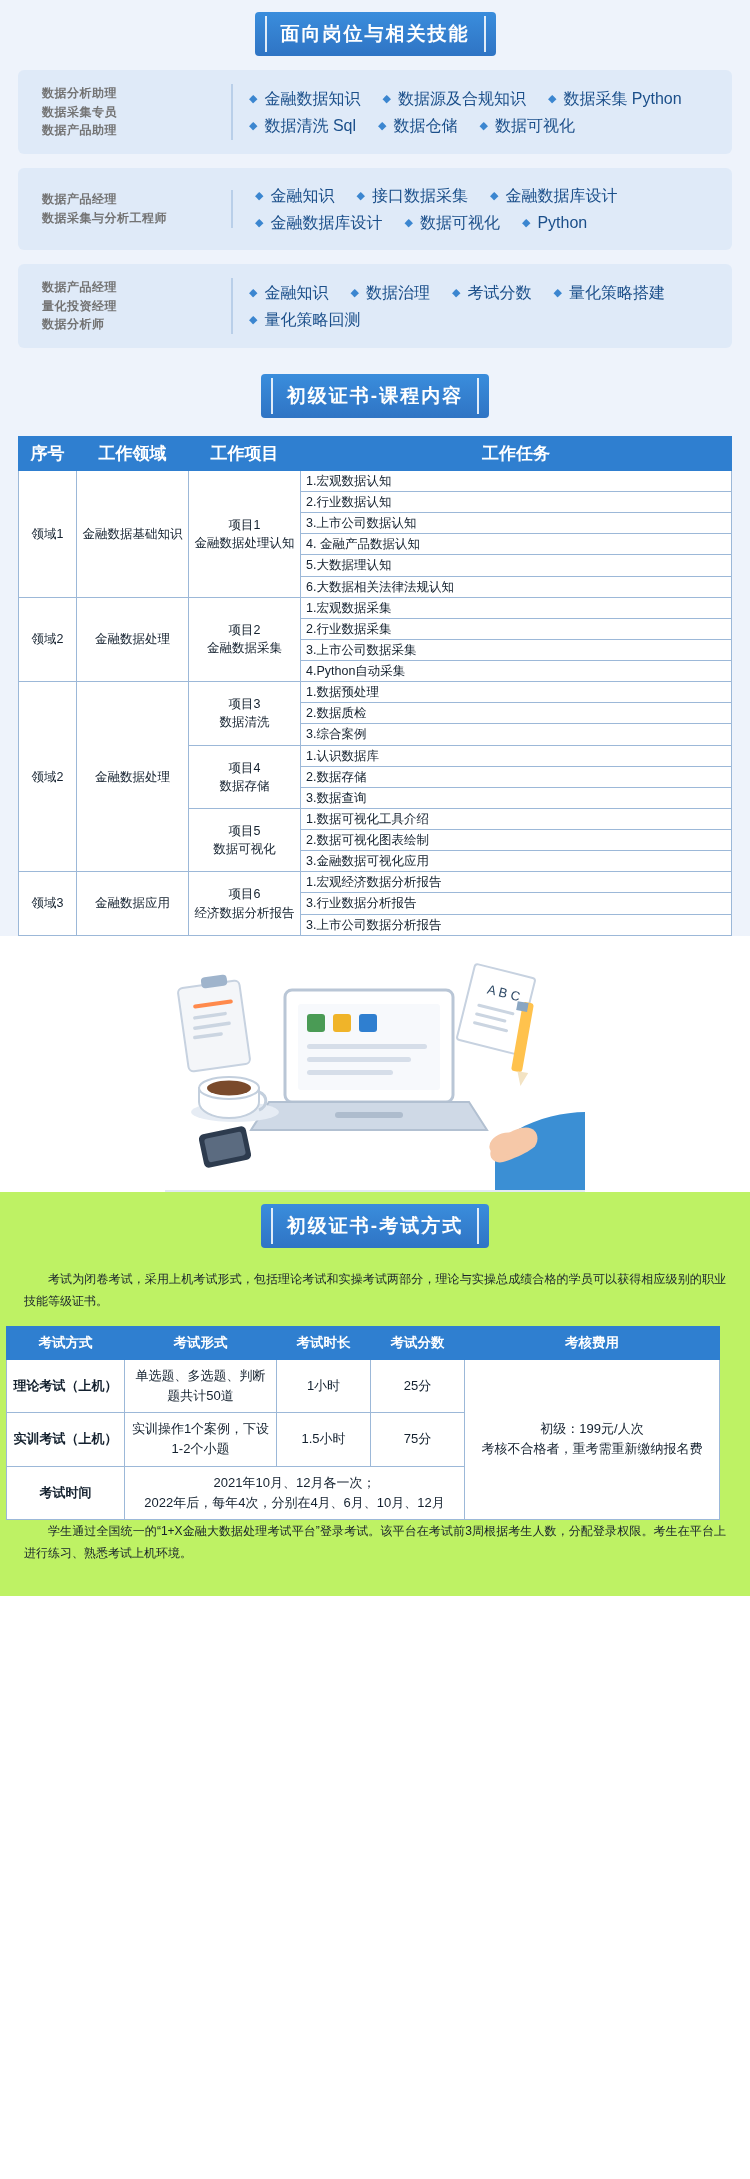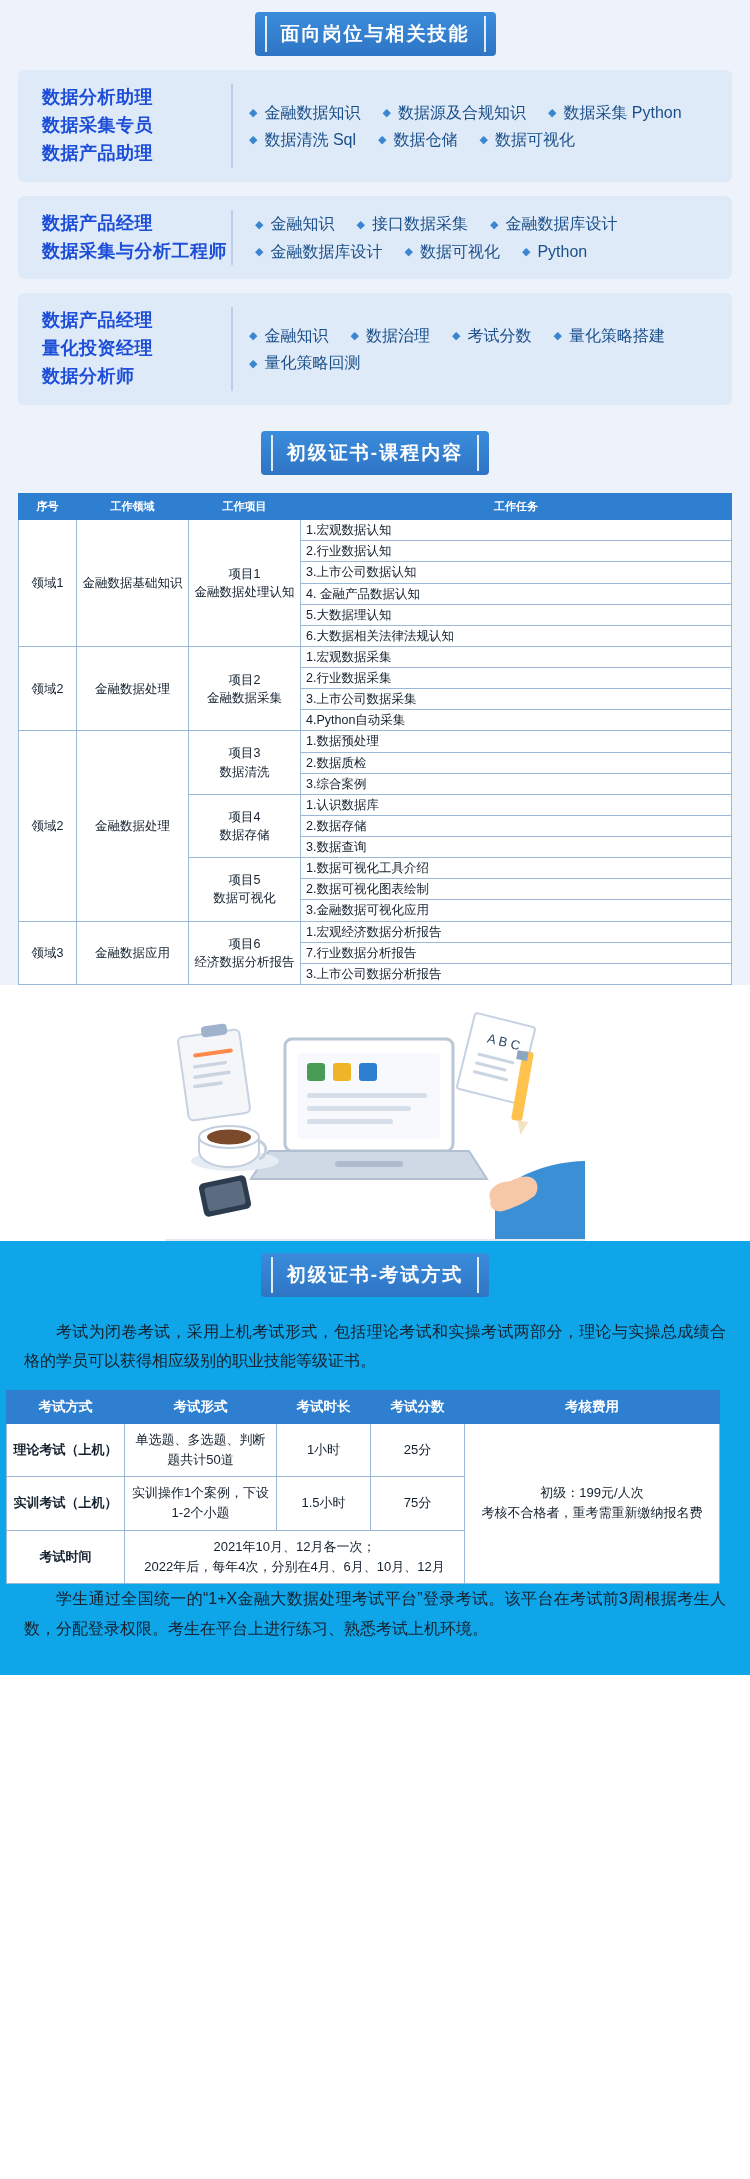--- a/index.html
+++ b/index.html
@@ -53,22 +53,22 @@
     margin-bottom: 14px;
     padding: 14px 10px;
   }
   .group-jobs {
     width: 205px;
     flex: 0 0 205px;
     padding-left: 14px;
     border-right: 2px solid #b9cfe9;
   }
   .group-jobs .job {
-    color: #1d4ed8;
-    font-size: 18px;
+    color: #737373;
+    font-size: 12px;
     font-weight: bold;
     line-height: 1.55;
     letter-spacing: 0.5px;
   }
   .group-skills {
     flex: 1;
     padding-left: 16px;
     display: flex;
     flex-wrap: wrap;
   }
@@ -95,21 +95,21 @@
     width: 100%;
     background: #fff;
     font-size: 12.5px;
   }
   table.course th {
     background: #2f7fd0;
     color: #fff;
     font-weight: bold;
     border: 1px solid #2f7fd0;
     padding: 5px 2px;
-    font-size: 11px;
+    font-size: 17px;
   }
   table.course td {
     border: 1px solid #9cb8d8;
     padding: 1px 5px;
     vertical-align: middle;
     color: #13202e;
     line-height: 1.45;
   }
   td.c { text-align: center; }
   td.task { text-align: left; padding-left: 6px; }
@@ -118,25 +118,25 @@
   .illus {
     background: #ffffff;
     padding: 26px 0 0 0;
     display: flex;
     justify-content: center;
   }
   .illus svg { display: block; }
 
   
   .exam {
-    background: #0ea5e9;
+    background: #bef264;
     padding-bottom: 18px;
   }
   .para {
-    font-size: 16px;
+    font-size: 12px;
     line-height: 1.85;
     color: #17202b;
     padding: 6px 24px 14px 24px;
     text-align: justify;
     text-indent: 2em;
   }
   table.exam-tbl {
     border-collapse: collapse;
     width: calc(100% - 36px);
     margin: 0 6px;
@@ -364,21 +364,21 @@
           </tr>
 
         <tr>
           <td class="c" rowspan="3">领域3</td>
           <td class="c" rowspan="3">金融数据应用</td>
           <td class="c" rowspan="3" style="white-space:pre-line">项目6
 经济数据分析报告</td>
           <td class="task">1.宏观经济数据分析报告</td>
         </tr>
         <tr>
-            <td class="task">7.行业数据分析报告</td>
+            <td class="task">3.行业数据分析报告</td>
           </tr>
         <tr>
             <td class="task">3.上市公司数据分析报告</td>
           </tr>
       </tbody>
     </table>
   </div>
 
   <div class="illus">
     <svg width="420" height="230" viewBox="0 0 420 230">

